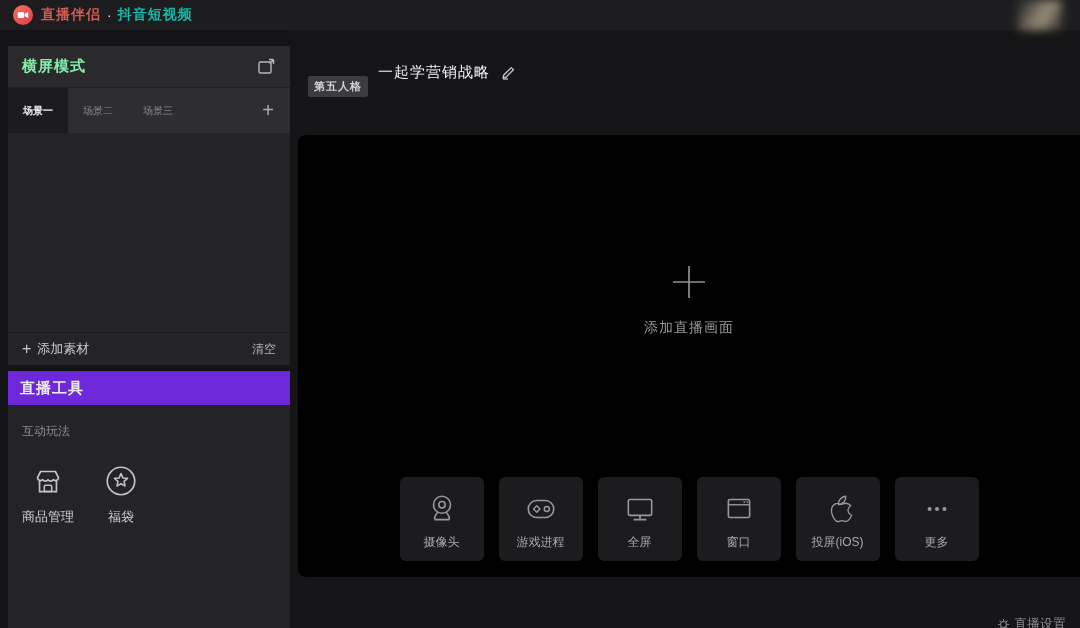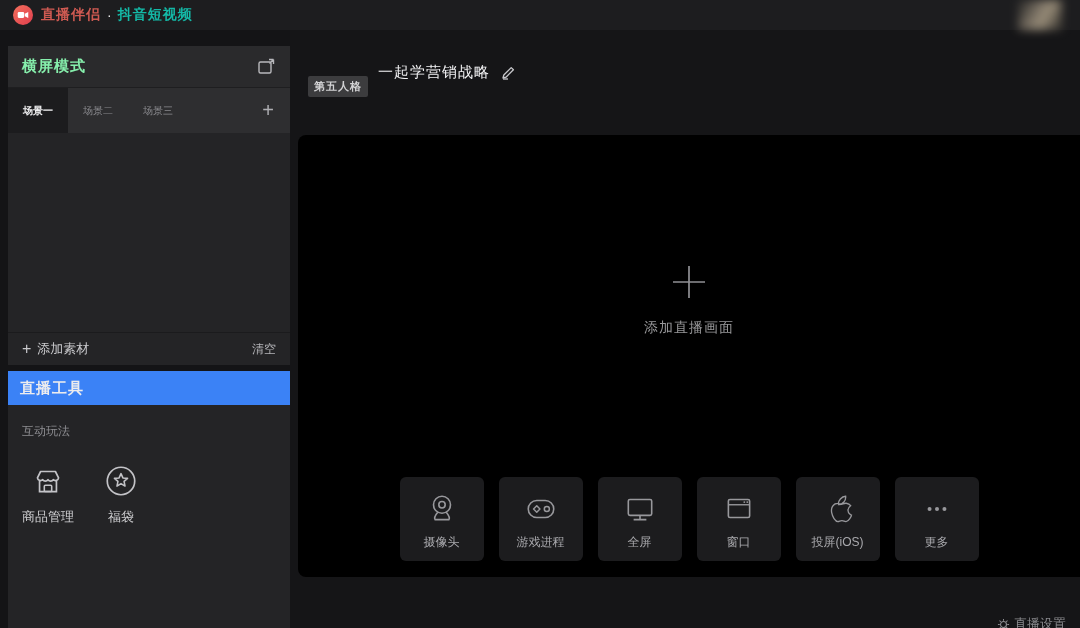--- a/index.html
+++ b/index.html
@@ -26,21 +26,21 @@
   .tab { display:flex; align-items:center; padding:8px 15px; font-size:10px; color:#8a8a8e; cursor:default; }
   .tab.active { background:#1c1c1e; color:#f0f0f2; font-weight:bold; }
   .tab-add { margin-left:auto; display:flex; align-items:center; padding:0 16px;
     font-size:20px; font-weight:300; color:#aeaeb2; }
   .scene-body { height:199px; background:#242426; }
   .addrow { height:33px; background:#242426; border-top:1px solid #1b1b1d;
     display:flex; align-items:center; justify-content:space-between; padding:0 14px; }
   .addrow-left { display:flex; align-items:center; font-size:13px; color:#c9c9cc; }
   .plus-sm { font-size:16px; font-weight:300; margin-right:6px; color:#c9c9cc; }
   .clear { font-size:12px; color:#b4b4b8; }
-  .tools-bar { margin-top:6px; height:34px; background:#3b82f6; display:flex; align-items:center; padding:0 12px; }
+  .tools-bar { margin-top:6px; height:34px; background:#6d28d9; display:flex; align-items:center; padding:0 12px; }
   .tools-title { font-size:15px; font-weight:bold; color:#ececee; letter-spacing:1px; }
   .tools-body { height:223px; background:#242426; padding:18px 14px 0 14px; }
   .sec-label { font-size:12px; color:#8e8e92; }
   .tool-row { margin-top:22px; display:flex; gap:28px; }
   .tool-item { display:flex; flex-direction:column; align-items:center; gap:8px; }
   .tool-item span { font-size:13px; color:#cfcfd1; }
   .main { position:absolute; left:290px; top:30px; width:790px; height:598px; background:#151517; overflow:hidden; }
   .stage-head { position:absolute; left:18px; top:18px; display:flex; align-items:center; gap:10px; }
   .gametag { background:#3c3c3e; color:#d2d2d4; font-size:11px; font-weight:bold;
     padding:3px 6px; border-radius:2px; letter-spacing:1px;margin-top:28px; }

